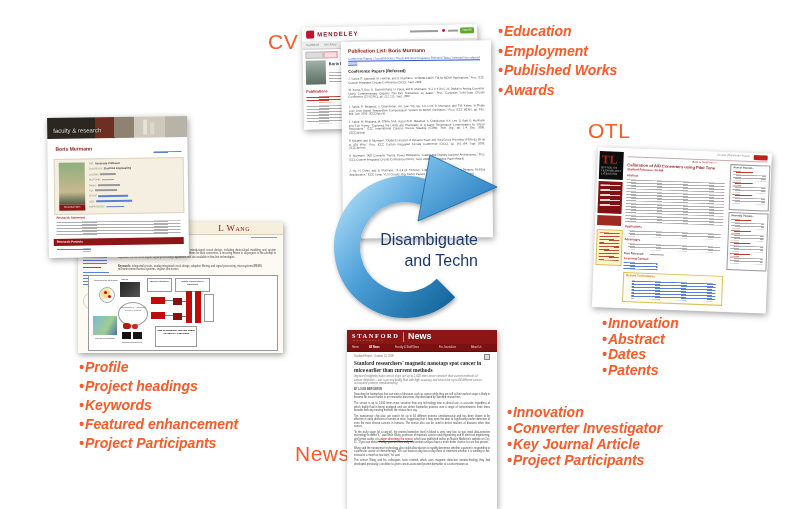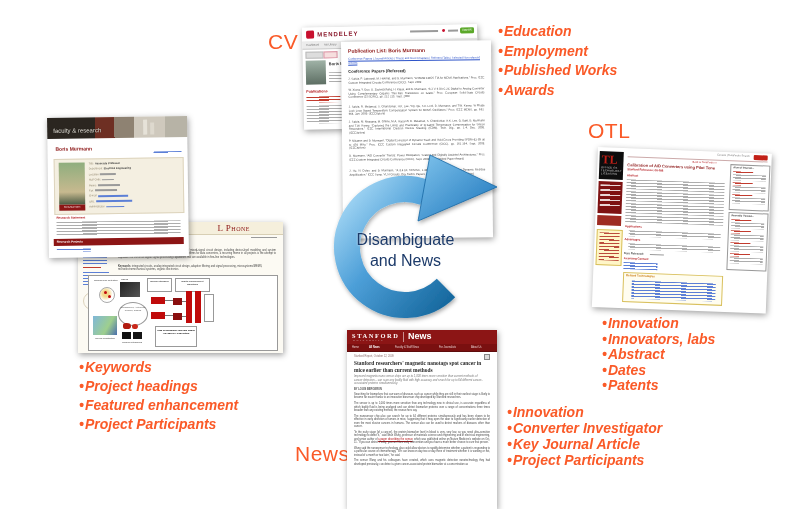--- a/index.html
+++ b/index.html
@@ -48,28 +48,28 @@
   <div class="biglabel" style="left:588px;top:119px;">OTL</div>
   <div class="biglabel" style="left:295px;top:442px;">News</div>
 
   <ul class="blist" style="left:498px;top:22px;line-height:19.5px;">
     <li>Education</li>
     <li>Employment</li>
     <li>Published Works</li>
     <li>Awards</li>
   </ul>
   <ul class="blist" style="left:79px;top:358px;line-height:19px;">
+    <li>Profile</li>
+    <li>Project headings</li>
     <li>Keywords</li>
-    <li>Project headings</li>
     <li>Featured enhancement</li>
     <li>Project Participants</li>
   </ul>
   <ul class="blist" style="left:602px;top:316px;line-height:15.6px;">
     <li>Innovation</li>
-    <li>Innovators, labs</li>
     <li>Abstract</li>
     <li>Dates</li>
     <li>Patents</li>
   </ul>
   <ul class="blist" style="left:507px;top:404px;line-height:16px;">
     <li>Innovation</li>
     <li>Converter Investigator</li>
     <li>Key Journal Article</li>
     <li>Project Participants</li>
   </ul>
@@ -126,28 +126,28 @@
       </linearGradient>
       <filter id="ash" x="-20%" y="-20%" width="140%" height="140%">
         <feDropShadow dx="1" dy="2" stdDeviation="2" flood-color="#000" flood-opacity="0.35"></feDropShadow>
       </filter>
     </defs>
     <g filter="url(#ash)">
       <path d="M 153 153 A 58 58 0 1 1 131.8 57.5" fill="none" stroke="url(#ag)" stroke-width="26"></path>
       <polygon points="137,20 125,86 204,52" fill="url(#ag2)" stroke="#1667A3" stroke-width="0.8"></polygon>
     </g>
   </svg>
-  <div id="cycle-text" style="z-index:6;">
+  <div id="cycle-text" style="z-index:6;text-align:right;">
     <div>Disambiguate</div>
-    <div>and News</div>
+    <div>and Techn</div>
   </div>
 
   <div class="shot" style="left:78px;top:222px;width:205px;height:131px;z-index:1;background:#FCFAF3;">
     <div class="abs" style="left:0;top:0;right:0;height:12px;background:#F5EFDC;border-bottom:.8px solid #d8cfb4;">
-      <div class="abs serif maroon" style="left:110px;top:1px;width:62px;text-align:right;font-size:9px;font-variant:small-caps;letter-spacing:.5px;">L Phone</div>
+      <div class="abs serif maroon" style="left:110px;top:1px;width:62px;text-align:right;font-size:9px;font-variant:small-caps;letter-spacing:.5px;">L Wang</div>
     </div>
     <span class="bar abs" style="right:6px;top:15px;width:26px;height:1.4px;"></span>
 
     <div class="abs" style="left:5px;top:26px;width:30px;height:100px;">
       <div class="skb" style="width:24px;height:16px;"></div>
       <div class="skr" style="width:18px;height:3px;margin-top:3px;"></div>
       <div class="skb" style="width:26px;height:14px;margin-top:2px;"></div>
       <div style="width:16px;height:16px;border:1px solid #ddd3bc;border-radius:50%;margin-top:6px;"></div>
     </div>
 

